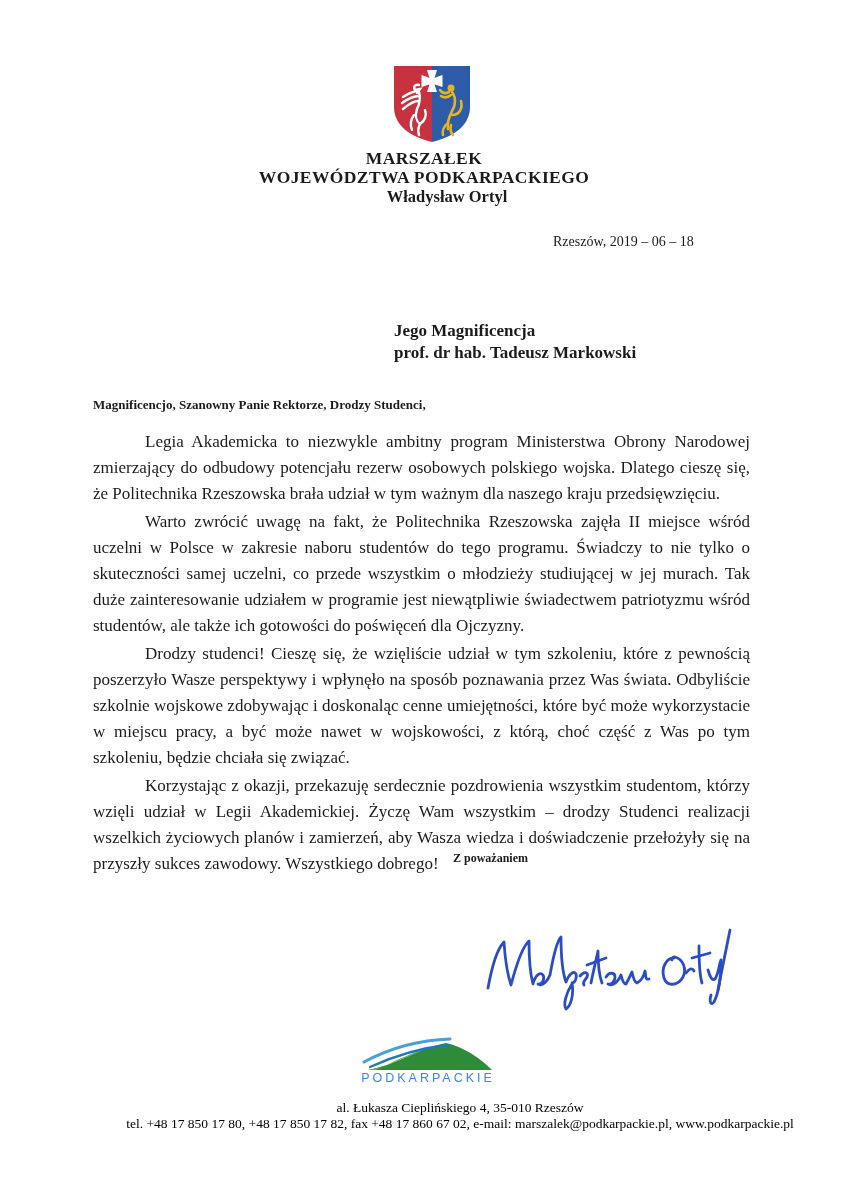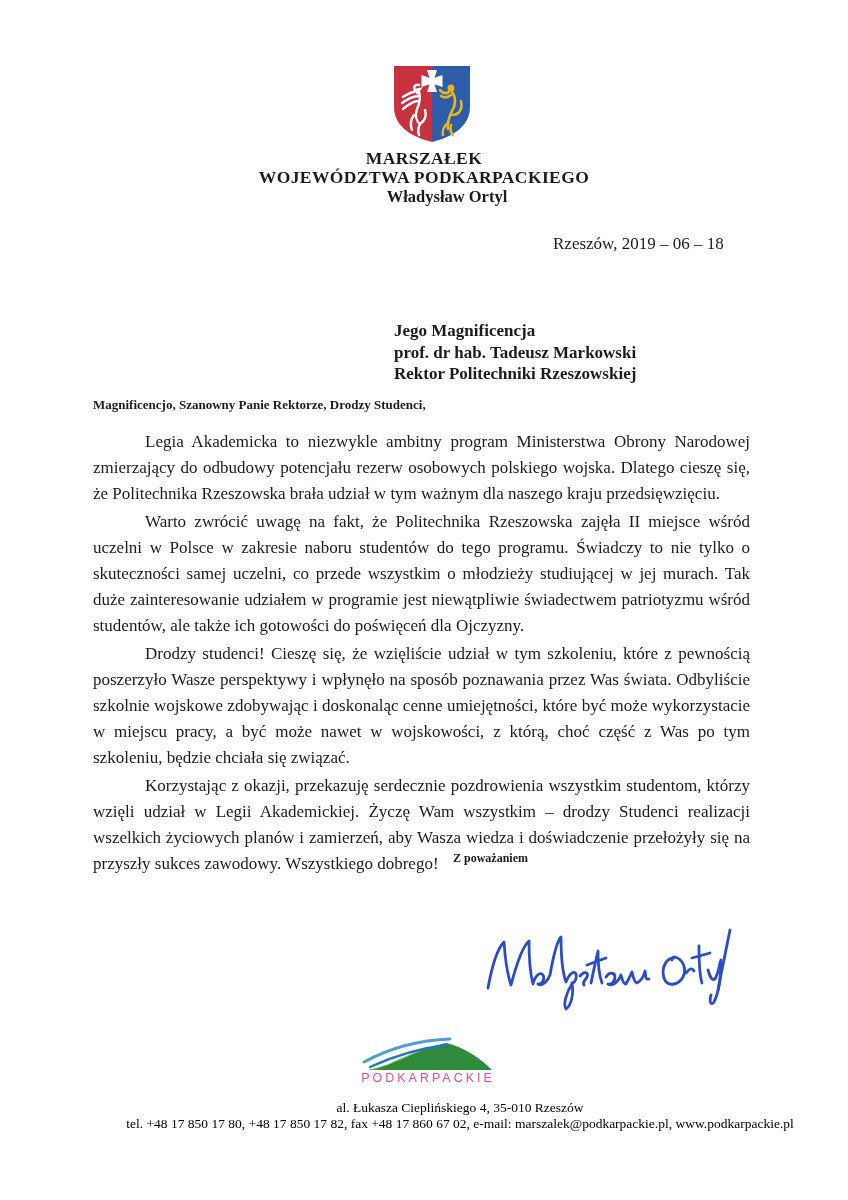--- a/index.html
+++ b/index.html
@@ -9,32 +9,32 @@
     margin:0 auto;
     background:#ffffff;
     font-family:"Liberation Serif", serif;
     color:#1b1b1b;
     overflow:hidden;
   }
   .abs{position:absolute;}
   .centered{left:0;width:100%;text-align:center;}
   .lh-title{font-weight:bold;font-size:17.5px;letter-spacing:0.4px;}
   .lh-name{font-weight:bold;font-size:16.5px;}
-  .dateline{top:234px;left:553px;font-size:17px;}
+  .dateline{top:234px;left:553px;font-size:14px;}
   .recipient{top:320px;left:394px;font-size:17px;font-weight:bold;line-height:21.5px;}
   .salutation{top:397px;left:93px;font-size:13px;font-weight:bold;}
   .body-text{top:429px;left:93px;width:657px;font-size:17px;line-height:26px;text-align:justify;}
   .body-text p{margin:0 0 2px 0;text-indent:52px;}
   .closing{top:851px;left:453px;font-size:12px;font-weight:bold;}
   .coa{left:389px;top:63px;}
   .sig{left:478px;top:916px;}
   .logo-graphic{left:362px;top:1037px;}
   .logo-text{top:1071px;left:304px;width:248px;text-align:center;
     font-family:"Liberation Sans", sans-serif;font-size:12.5px;
-    letter-spacing:3px;color:#ec4899;font-weight:400;}
+    letter-spacing:3px;color:#3b82f6;font-weight:400;}
   .footer-line{font-size:13.5px;color:#000000;padding-left:36px;}
   .footer-1{top:1100px;}
   .footer-2{top:1116px;}
 </style>
 </head>
 <body>
 
 <div class="page">
 
   <svg class="abs coa" width="86" height="80" viewBox="0 0 86 80">
@@ -67,21 +67,20 @@
 
   <div class="abs centered lh-title" style="top:148px;">MARSZAŁEK</div>
   <div class="abs centered lh-title" style="top:167px;">WOJEWÓDZTWA PODKARPACKIEGO</div>
   <div class="abs centered lh-name" style="top:187px;margin-left:23px;">Władysław Ortyl</div>
 
   <div class="abs dateline">Rzeszów, 2019 – 06 – 18</div>
 
   <div class="abs recipient">
     <div>Jego Magnificencja</div>
     <div>prof. dr hab. Tadeusz Markowski</div>
-    <div>Rektor Politechniki Rzeszowskiej</div>
   </div>
 
   <div class="abs salutation">Magnificencjo, Szanowny Panie Rektorze, Drodzy Studenci,</div>
 
   <div class="abs body-text">
     <p>Legia Akademicka to niezwykle ambitny program Ministerstwa Obrony Narodowej zmierzający do odbudowy potencjału rezerw osobowych polskiego wojska. Dlatego cieszę się, że Politechnika Rzeszowska brała udział w tym ważnym dla naszego kraju przedsięwzięciu.</p>
     <p>Warto zwrócić uwagę na fakt, że Politechnika Rzeszowska zajęła II miejsce wśród uczelni w Polsce w zakresie naboru studentów do tego programu. Świadczy to nie tylko o skuteczności samej uczelni, co przede wszystkim o młodzieży studiującej w jej murach. Tak duże zainteresowanie udziałem w programie jest niewątpliwie świadectwem patriotyzmu wśród studentów, ale także ich gotowości do poświęceń dla Ojczyzny.</p>
     <p>Drodzy studenci! Cieszę się, że wzięliście udział w tym szkoleniu, które z pewnością poszerzyło Wasze perspektywy i wpłynęło na sposób poznawania przez Was świata. Odbyliście szkolnie wojskowe zdobywając i doskonaląc cenne umiejętności, które być może wykorzystacie w miejscu pracy, a być może nawet w wojskowości, z którą, choć część z Was po tym szkoleniu, będzie chciała się związać.</p>
     <p>Korzystając z okazji, przekazuję serdecznie pozdrowienia wszystkim studentom, którzy wzięli udział w Legii Akademickiej. Życzę Wam wszystkim – drodzy Studenci realizacji wszelkich życiowych planów i zamierzeń, aby Wasza wiedza i doświadczenie przełożyły się na przyszły sukces zawodowy. Wszystkiego dobrego!</p>
   </div>

